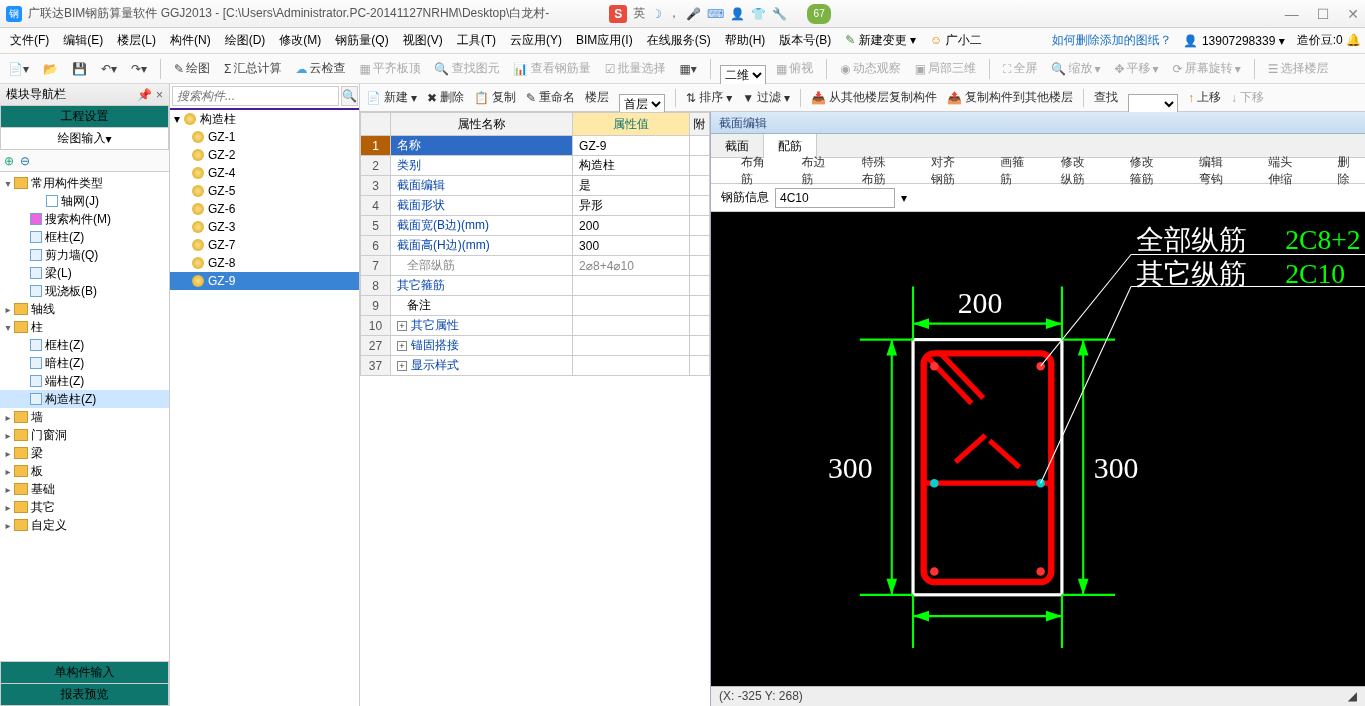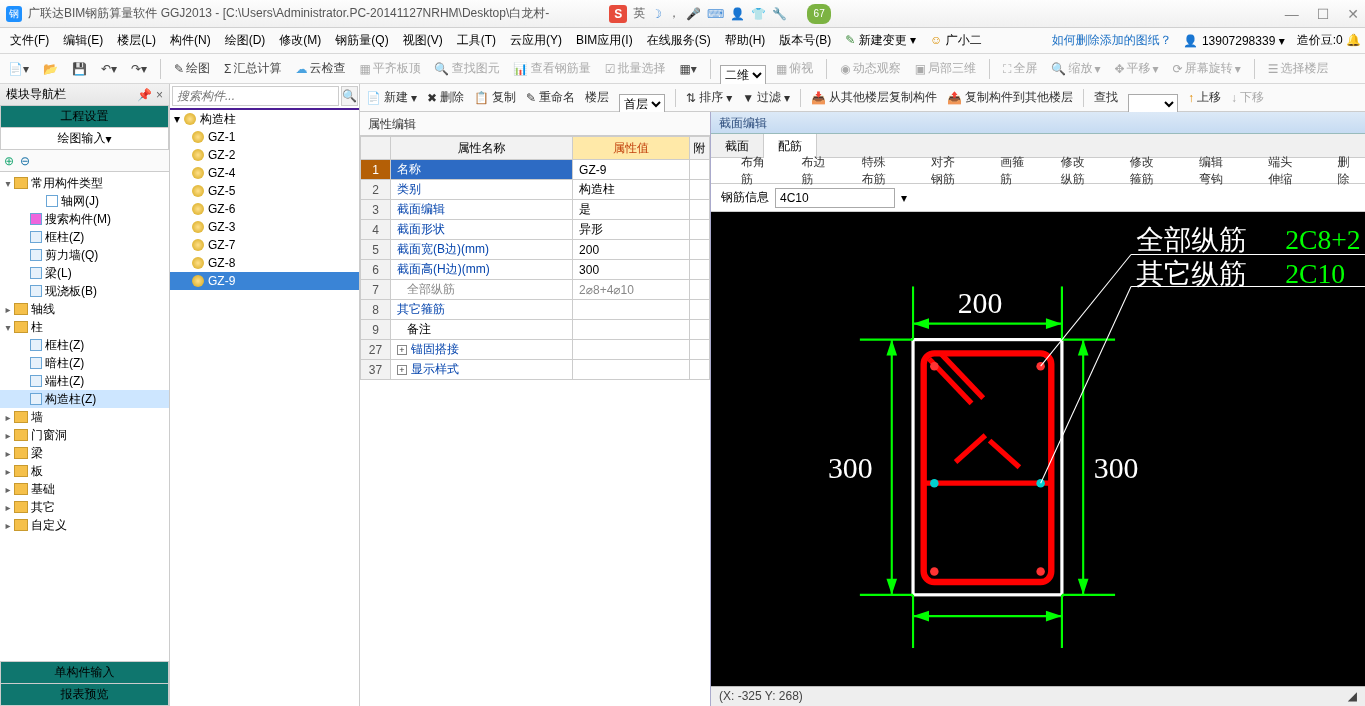--- a/index.html
+++ b/index.html
@@ -45,21 +45,21 @@
 .gzlist .gsel { background:#3a84d6; color:#fff;}
 .rightpane { flex:1; display:flex; flex-direction:column; position:relative;}
 .righttb { height:28px; border-bottom:1px solid #ccc; display:flex; align-items:center; gap:10px; padding:0 6px; background:#fafafa; color:#333;}
 .righttb .tbtn { display:flex; align-items:center; gap:3px; cursor:pointer;}
 .righttb .sep { width:1px; height:18px; background:#ccc;}
 .content { flex:1; display:flex; position:relative;}
 .propedit { width:350px; display:flex; flex-direction:column;}
 .propedit .hdr { height:24px; border-bottom:1px solid #ccc; padding:4px 8px; color:#333; background:#fafafa;}
 .ptable { border-collapse:collapse; width:100%; font-size:12px;}
 .ptable th { background:#f2f2f2; border:1px solid #ccc; height:23px; font-weight:normal;}
-.ptable th.valh { background:#ffe9a8; color:#c2410c;}
+.ptable th.valh { background:#ffe9a8; color:#0f766e;}
 .ptable td { border:1px solid #ccc; height:20px; padding:0 6px;}
 .ptable .rownum { width:30px; text-align:center; background:#f2f2f2; color:#555;}
 .ptable .rownum.selrow { background:#b45f06; color:#fff;}
 .ptable .pname { color:#0645ad;}
 .ptable .pname.selrow { background:#2d6bc4; color:#fff;}
 .ptable .grey { color:#888;}
 .ptable .expbox { width:10px; height:10px; border:1px solid #888; display:inline-flex; align-items:center; justify-content:center; font-size:9px; margin-right:4px; color:#333;}
 .section-panel { flex:1; border-left:1px solid #aac; display:flex; flex-direction:column; position:absolute; left:350px; right:0; top:0; bottom:0; background:#fff;}
 .section-panel .shdr { height:22px; background:linear-gradient(#dce9f7,#c6dbf2); border-bottom:1px solid #9bb; padding:3px 8px; color:#2a4a7a;}
 .stabs { height:24px; display:flex; border-bottom:1px solid #ccc; background:#f0f0f0;}
@@ -349,21 +349,20 @@
       <select class="combo" style="width:50px"></select>
       <span class="tbtn">
           <span style="color:#e08a00">↑</span> 
           <span>上移</span>
         </span>
       <span class="tbtn" style="color:#aaa">↓ <span>下移</span></span>
     </div>
 
     <div class="content">
       <div class="propedit">
-        <div class="hdr">属性编辑</div>
         <table class="ptable">
           <tbody>
               <tr>
                 <th style="width:30px"></th>
                 <th>属性名称</th>
                 <th class="valh">属性值</th>
                 <th style="width:20px">附</th>
               </tr>
           <tr>
                 <td class="rownum selrow">1</td>
@@ -409,20 +408,26 @@
               </tr>
           <tr>
                 <td class="rownum">8</td>
                 <td class="pname">其它箍筋</td>
                 <td></td>
                 <td></td>
               </tr>
           <tr>
                 <td class="rownum">9</td>
                 <td style="padding-left:16px">备注</td>
+                <td></td>
+                <td></td>
+              </tr>
+          <tr>
+                <td class="rownum">10</td>
+                <td class="pname"><span class="expbox">+</span><span>其它属性</span></td>
                 <td></td>
                 <td></td>
               </tr>
           <tr>
                 <td class="rownum">27</td>
                 <td class="pname"><span class="expbox">+</span><span>锚固搭接</span></td>
                 <td></td>
                 <td></td>
               </tr>
           <tr>

